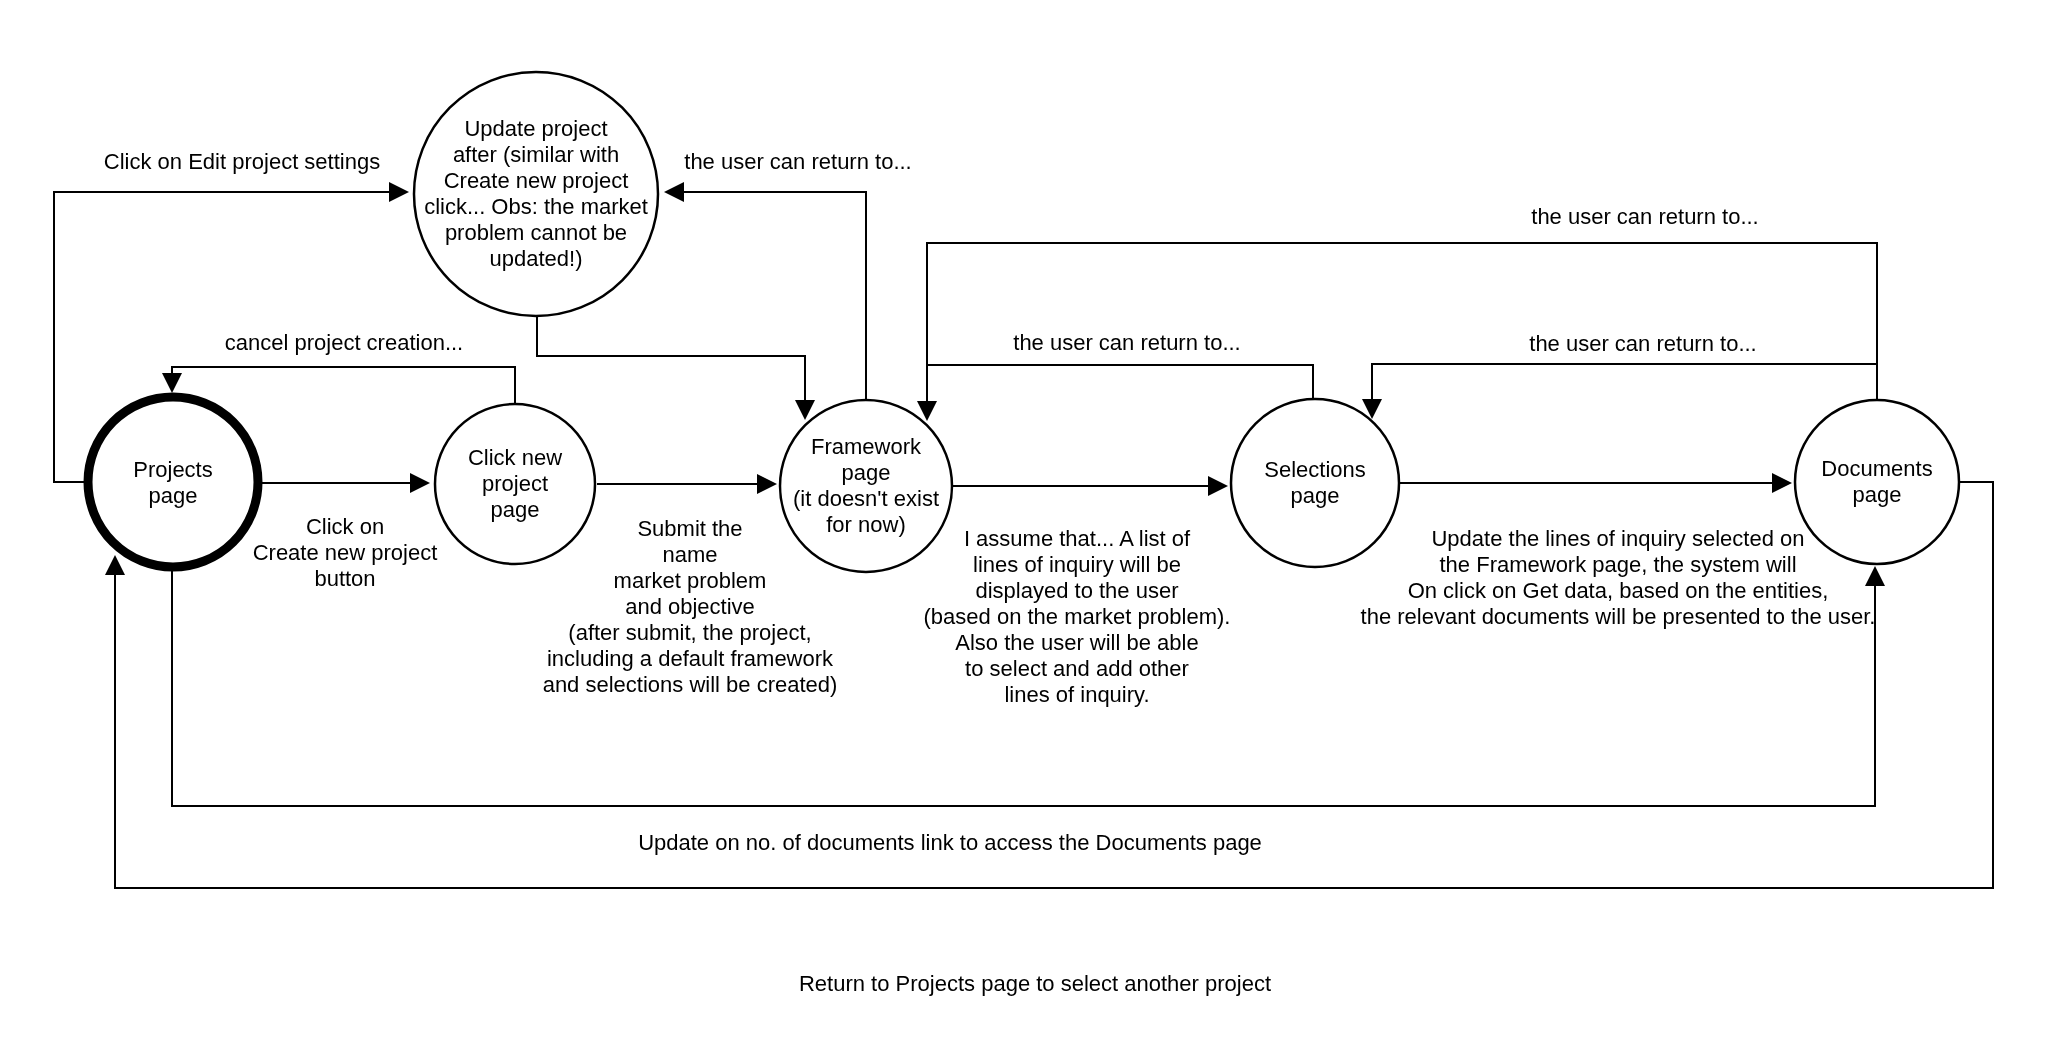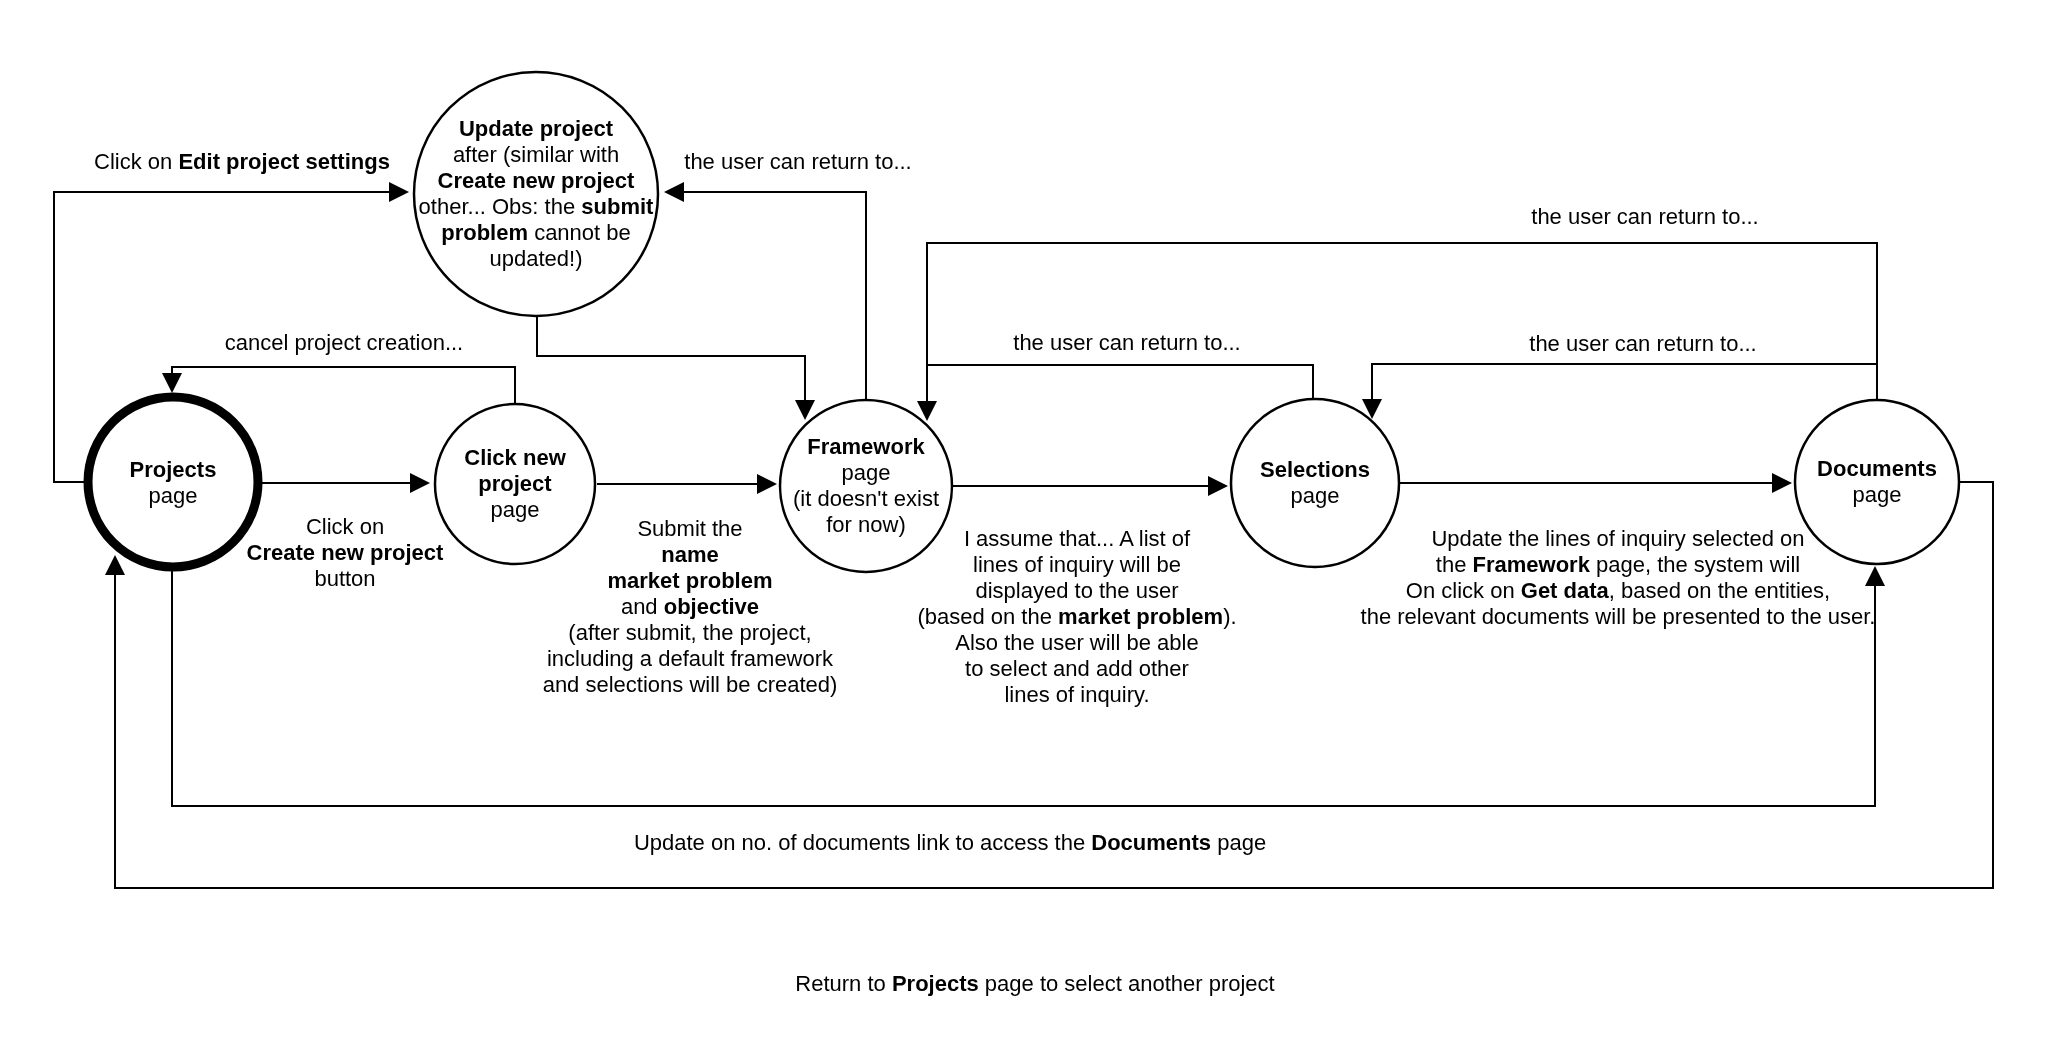--- a/index.html
+++ b/index.html
@@ -5,21 +5,21 @@
   html,body{margin:0;padding:0;background:#ffffff;}
   .stage{
     position:relative;width:2048px;height:1039px;background:#ffffff;
     font-family:"Liberation Sans",sans-serif;color:#000000;overflow:hidden;
   }
   .stage svg{position:absolute;left:0;top:0;}
   .lbl{
     position:absolute;transform:translate(-50%,-50%);
     text-align:center;font-size:22px;line-height:26px;white-space:nowrap;
   }
-  .b{font-weight:700;}
+  .b{font-weight:400;}
 </style>
 </head>
 <body>
 
 <div class="stage">
 
   <svg width="2048" height="1039" viewBox="0 0 2048 1039">
     <defs>
       <marker id="arr" viewBox="0 0 10 10" refX="9" refY="5" markerWidth="10" markerHeight="10" orient="auto-start-reverse">
         <path d="M0,0 L10,5 L0,10 z" fill="#000000"></path>
@@ -58,21 +58,21 @@
     </div>
   <div class="lbl" style="left:515px;top:484px">
       <div><span class="b">Click new</span></div>
       <div><span class="b">project</span></div>
       <div><span>page</span></div>
     </div>
   <div class="lbl" style="left:536px;top:194px">
       <div><span class="b">Update project</span></div>
       <div><span>after (similar with</span></div>
       <div><span class="b">Create new project</span></div>
-      <div><span>other... Obs: the </span><span class="b">submit</span></div>
+      <div><span>click... Obs: the </span><span class="b">market</span></div>
       <div><span class="b">problem</span><span> cannot be</span></div>
       <div><span>updated!)</span></div>
     </div>
   <div class="lbl" style="left:866px;top:486px">
       <div><span class="b">Framework</span></div>
       <div><span>page</span></div>
       <div><span>(it doesn't exist</span></div>
       <div><span>for now)</span></div>
     </div>
   <div class="lbl" style="left:1315px;top:483px">

